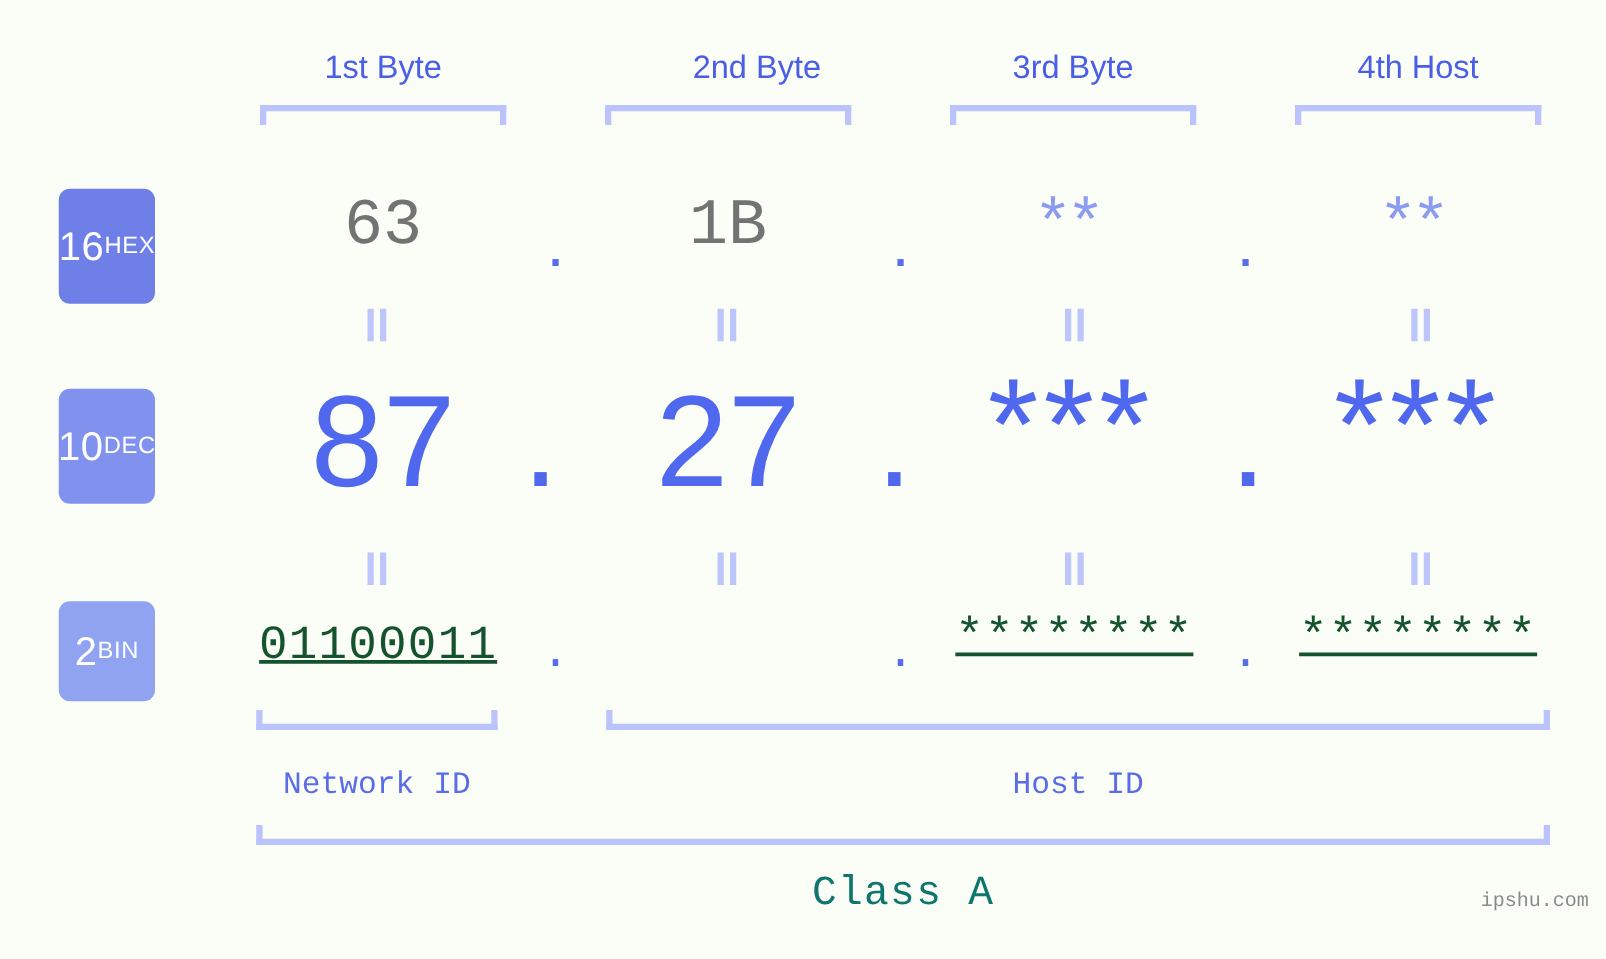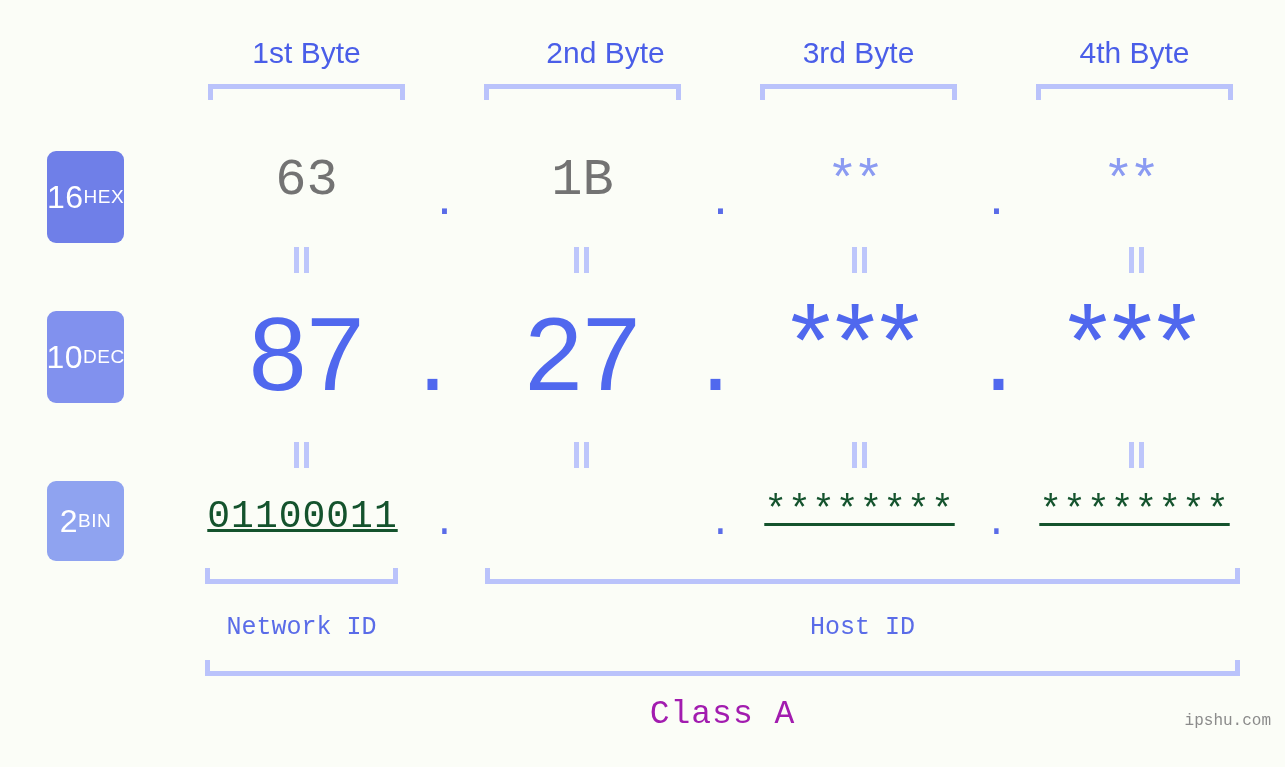--- a/index.html
+++ b/index.html
@@ -21,21 +21,21 @@
     height: 767px;
   }
 
   
   .byte-header {
     position: absolute;
     top: 32px;
     height: 42px;
     line-height: 42px;
     text-align: center;
-    font-size: 30px;
+    font-size: 26px;
     color: #4a5ee8;
     font-family: "Liberation Sans", sans-serif;
     letter-spacing: 0px;
     white-space: nowrap;
   }
 
   
   .bracket-down {
     position: absolute;
     border-top: 5px solid #bac3fb;
@@ -186,21 +186,21 @@
     color: #5a6ce8;
     font-family: "Liberation Mono", monospace;
     text-align: center;
     white-space: nowrap;
     letter-spacing: 0px;
   }
   .class-label {
     position: absolute;
     font-size: 33px;
     line-height: 40px;
-    color: #a21caf;
+    color: #0f766e;
     font-family: "Liberation Mono", monospace;
     text-align: center;
     white-space: nowrap;
     letter-spacing: 1px;
   }
   .watermark {
     position: absolute;
     right: 14px;
     top: 712px;
     font-size: 16px;
@@ -211,21 +211,21 @@
   }
 </style>
 </head>
 <body>
 
 <div id="stage">
 
   <div class="byte-header" style="left:208px; width:197px;">1st Byte</div>
   <div class="byte-header" style="left:507px; width:197px;">2nd Byte</div>
   <div class="byte-header" style="left:760px; width:197px;">3rd Byte</div>
-  <div class="byte-header" style="left:1036px; width:197px;">4th Byte</div>
+  <div class="byte-header" style="left:1036px; width:197px;">4th Host</div>
 
   <div class="bracket-down" style="left:208px; top:84px; width:197px;"></div>
   <div class="bracket-down" style="left:484px; top:84px; width:197px;"></div>
   <div class="bracket-down" style="left:760px; top:84px; width:197px;"></div>
   <div class="bracket-down" style="left:1036px; top:84px; width:197px;"></div>
 
   <div class="badge" id="badge-hex">
     <span class="num">16</span>
     <span class="nm">HEX</span>
   </div>

